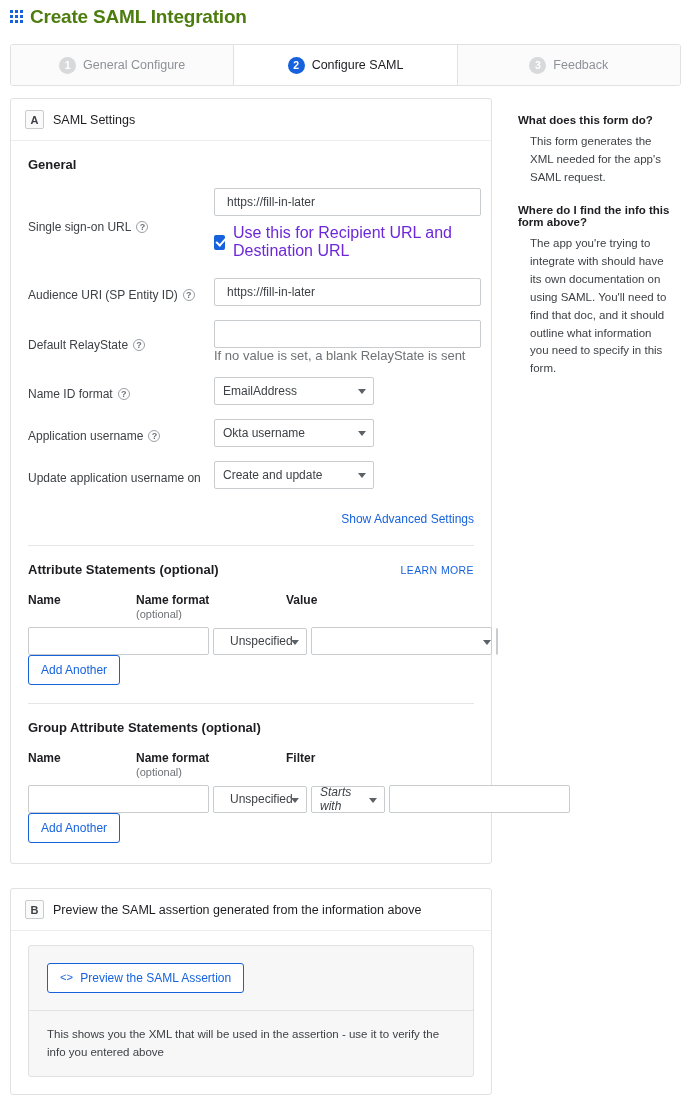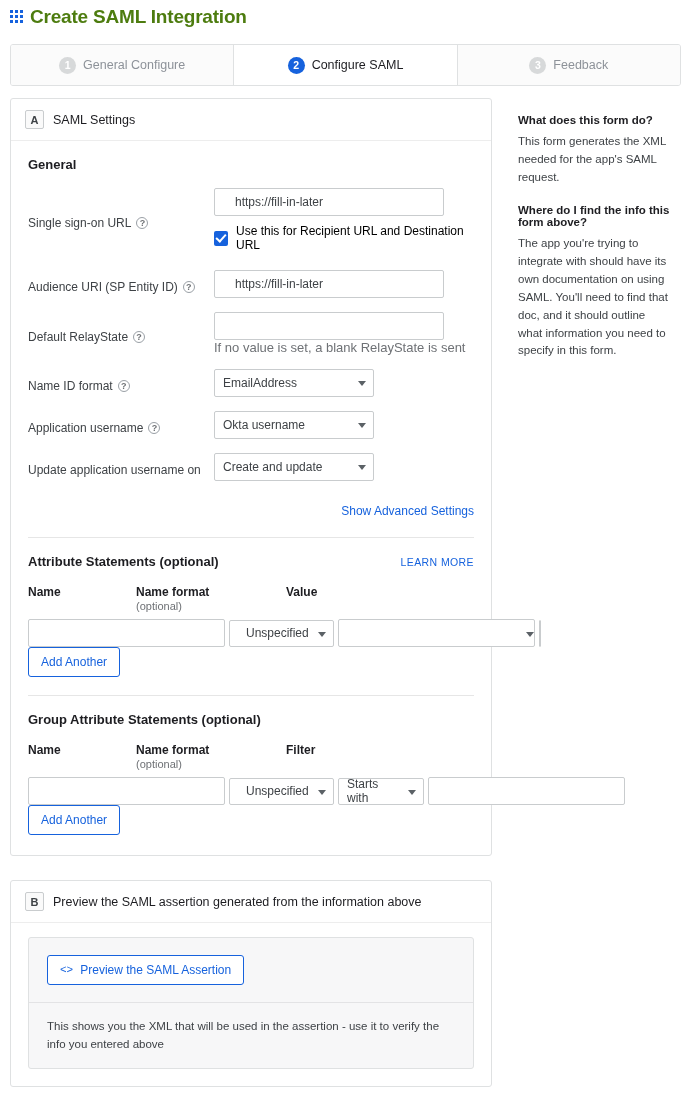--- a/index.html
+++ b/index.html
@@ -99,23 +99,23 @@
     display: flex; align-items: center; gap: 5px;
   }
   .qmark {
     display: inline-block; width: 12px; height: 12px; border-radius: 50%;
     border: 1px solid #9aa0a6; color: #6e7175; font-size: 9px; line-height: 11px;
     text-align: center; font-weight: bold;
   }
   .fctl { flex: 1 1 auto; }
 
   input[type=text] {
-    width: 230px; height: 28px;
+    width: 267px; height: 28px;
     border: 1px solid #c9ccce; border-radius: 2px;
-    padding: 0 20px; font-size: 12px; color: #3e4246;
+    padding: 0 12px; font-size: 12px; color: #3e4246;
     font-family: "Liberation Sans", sans-serif;
     background: #fff;
   }
   input[type=text]::placeholder { color: #8d9299; }
 
   .selwrap {
     position: relative; display: inline-block;
   }
   .sel {
     width: 160px; height: 28px;
@@ -134,65 +134,65 @@
   .checkline { display: flex; align-items: center; gap: 8px; margin-top: 8px; }
   .cbox {
     width: 15px; height: 15px; border-radius: 2px; background: #1662dd;
     position: relative;
   }
   .cbox:after {
     content: ""; position: absolute; left: 4px; top: 1px;
     width: 4px; height: 8px; border: solid #fff;
     border-width: 0 2px 2px 0; transform: rotate(42deg);
   }
-  .checklabel { font-size: 12px; color: #000000; }
+  .checklabel { font-size: 16px; color: #6d28d9; }
 
   .adv-link-row { text-align: right; margin: 20px 0 6px 0; }
   a.link { color: #1662dd; font-size: 12px; text-decoration: none; cursor: pointer; }
 
   hr.sep { border: none; border-top: 1px solid #e6e6e6; margin: 18px 0 16px 0; }
 
   .sub-head { display: flex; align-items: baseline; justify-content: space-between; margin-bottom: 16px; }
   .sub-title { font-size: 13px; font-weight: bold; color: #1d1d21; }
   .learn-more { font-size: 10.5px; color: #1662dd; letter-spacing: .4px; text-decoration: none; }
 
   .tbl-head { display: flex; margin-bottom: 7px; }
   .th { font-size: 12px; font-weight: bold; color: #1d1d21; }
   .th small { display: block; font-weight: normal; font-size: 11px; color: #6e7175; margin-top: 1px;}
   .col-name { width: 108px; flex: 0 0 108px; }
   .col-fmt  { width: 110px; flex: 0 0 110px; }
   .col-val  { flex: 1 1 auto; margin-left: 40px; }
 
   .tbl-row { display: flex; align-items: center; gap: 4px; }
   .inp-name { width: 104px; height: 27px; border: 1px solid #c9ccce; border-radius:2px; background:#fff;}
-  .sel-fmt  { width: 105px; height: 27px; padding-left: 16px; }
+  .sel-fmt  { width: 94px; height: 27px; padding-left: 16px; }
   .inp-val  { width: 175px; height: 27px; border: 1px solid #c9ccce; border-radius:2px; background:#fff;}
   .mini-drop {
     width: 20px; height: 27px; border: 1px solid #c9ccce; border-radius: 2px;
     background: #fff; position: relative;
   }
   .mini-drop .caret { right: 6px; top: 11px; }
-  .sel-filter { width: 86px; height: 27px; }
+  .sel-filter { width: 74px; height: 27px; font-style: italic; }
   .inp-filter { width: 110px; height: 27px; border: 1px solid #c9ccce; border-radius:2px; background:#fff;}
 
   .btn {
     display: inline-block; border: 1px solid #c9ccce; border-radius: 3px;
     background: linear-gradient(#ffffff,#f6f6f6);
     font-size: 12px; color: #3e4246; padding: 7px 12px; cursor: pointer;
     font-family: "Liberation Sans", sans-serif;
   }
   .btn-outline-blue {
     border: 1px solid #1662dd; color: #1662dd; background: #fff;
   }
   .add-another { }
 
   
   .rail { flex: 1 1 auto; padding: 28px 10px 0 26px; }
   .rail h4 { font-size: 11.5px; font-weight: bold; margin: 0 0 7px 0; color: #1d1d21; }
-  .rail p { font-size: 11.5px; line-height: 1.55; color: #3e4246; margin: 0 0 18px 0; }
+  .rail p { font-size: 11.5px; line-height: 1.55; color: #3e4246; margin: 0 0 18px 12px; }
 
   
   .preview-box {
     border: 1px solid #dfe1e2; border-radius: 3px; background: #f7f7f8;
     margin: 0 0 0 0;
   }
   .preview-top { padding: 17px 18px; border-bottom: 1px solid #e3e3e5; }
   .preview-btn {
     display: inline-flex; align-items: center; gap: 7px;
     border: 1px solid #1662dd; border-radius: 3px; background: #fff;

